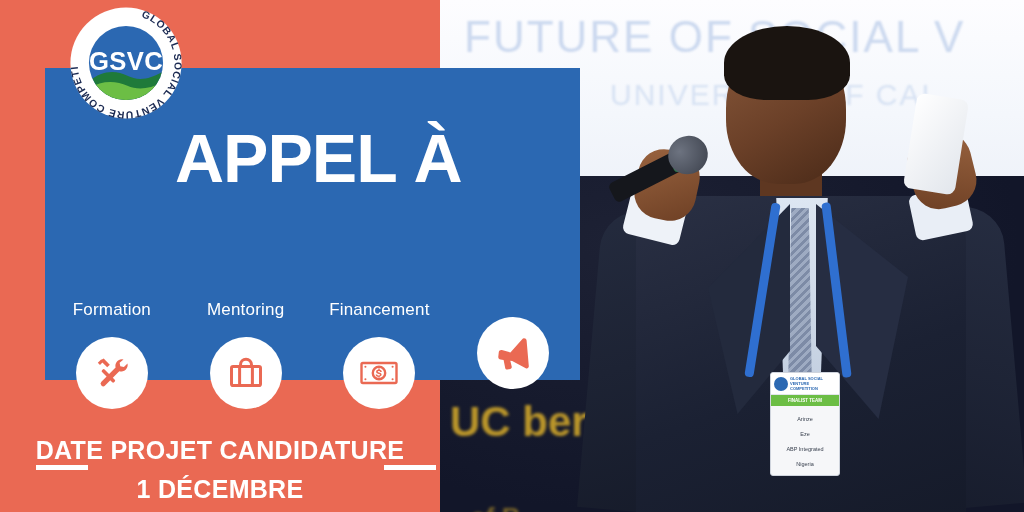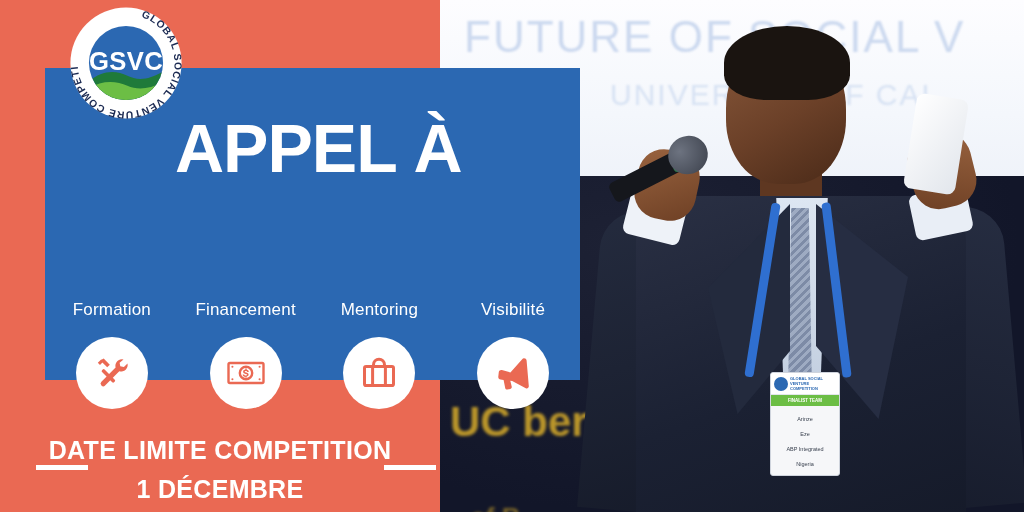--- a/index.html
+++ b/index.html
@@ -170,21 +170,21 @@
   }
 
   
   .blue-panel {
     position:absolute; left:45px; top:68px;
     width:535px; height:312px;
     background:#2B68B2;
   }
 
   .title {
-    position:absolute; left:175px; top:116px; width:400px;
+    position:absolute; left:175px; top:126px; width:400px;
     color:#ffffff;
     font-size:68px; font-weight:700; line-height:.96;
     letter-spacing:-1px;
   }
 
   .features {
     position:absolute; left:45px; top:300px; width:535px;
     display:flex;
   }
   .feature { flex:1 1 0; text-align:center; position:relative; }
@@ -305,67 +305,66 @@
             <path d="M8.5 7.2l3.2-1.6 6.1 6.1-2.6 2.6-6.1-6.1z"></path>
             <path d="M5.8 9.8l3.4-3.4 2.2 2.2-3.4 3.4z"></path>
             <rect x="14.6" y="14.4" width="3.6" height="17" rx="1.3" transform="rotate(-45 16.4 22.9)"></rect>
             <path d="M31.5 6.4a6.6 6.6 0 00-7.9 8.2L9.4 28.8a2.6 2.6 0 103.7 3.7l14.2-14.2a6.6 6.6 0 008.2-7.9l-3.6 3.6-3.6-.7-.7-3.6 3.9-3.3z"></path>
           </g>
         </svg>
       </div>
     </div>
 
     <div class="feature">
+      <div class="feature-label">Mentoring</div>
+      <div class="icon-circle">
+        <svg width="40" height="40" viewBox="0 0 40 40" aria-hidden="true">
+          <g fill="none" stroke="#EA6953" stroke-width="3">
+            <path d="M14.5 13.5v-1.8a5.5 5.5 0 0111 0v1.8"></path>
+            <rect x="5.5" y="13.5" width="29" height="19" rx="1.6"></rect>
+            <path d="M13.6 13.5v19M26.4 13.5v19"></path>
+          </g>
+        </svg>
+      </div>
+    </div>
+
+    <div class="feature">
       <div class="feature-label">Financement</div>
       <div class="icon-circle">
         <svg width="42" height="42" viewBox="0 0 42 42" aria-hidden="true">
           <g fill="none" stroke="#EA6953" stroke-width="2.4">
             <rect x="3.5" y="11" width="35" height="20" rx="1.4"></rect>
             <circle cx="21" cy="21" r="6.2"></circle>
           </g>
           <g fill="#EA6953">
             <path d="M20.2 16.6h1.6v1.1h-1.6zM20.2 24.3h1.6v1.1h-1.6z"></path>
             <path d="M21 17.6c-1.7 0-2.9.9-2.9 2.2 0 1.2 1 1.8 2.5 2.1 1 .2 1.4.4 1.4.9s-.5.8-1.2.8c-.9 0-1.5-.4-1.6-1.1h-1.6c.1 1.4 1.2 2.3 3 2.3 1.8 0 3-.9 3-2.2 0-1.3-1-1.9-2.6-2.2-1-.2-1.3-.4-1.3-.8 0-.4.4-.7 1.1-.7.8 0 1.3.4 1.4 1h1.6c-.1-1.4-1.2-2.3-2.8-2.3z"></path>
             <circle cx="7.4" cy="14.8" r="1.05"></circle>
             <circle cx="34.6" cy="14.8" r="1.05"></circle>
             <circle cx="7.4" cy="27.2" r="1.05"></circle>
             <circle cx="34.6" cy="27.2" r="1.05"></circle>
           </g>
         </svg>
       </div>
     </div>
 
     <div class="feature">
-      <div class="feature-label">Mentoring</div>
-      <div class="icon-circle">
-        <svg width="40" height="40" viewBox="0 0 40 40" aria-hidden="true">
-          <g fill="none" stroke="#EA6953" stroke-width="3">
-            <path d="M14.5 13.5v-1.8a5.5 5.5 0 0111 0v1.8"></path>
-            <rect x="5.5" y="13.5" width="29" height="19" rx="1.6"></rect>
-            <path d="M13.6 13.5v19M26.4 13.5v19"></path>
-          </g>
-        </svg>
-      </div>
-    </div>
-
-    <div class="feature">
-      <div class="feature-label">Visibilité</div>
       <div class="icon-circle">
         <svg width="40" height="40" viewBox="0 0 40 40" aria-hidden="true">
           <g fill="#EA6953">
             <path d="M31.8 5.6c-.9-.5-1.9-.2-2.6.6L17.4 19.4 8.9 17c-1.5-.4-2.9.6-3.1 2.1l-.5 4.4c-.2 1.5.8 2.8 2.3 3l3 .5 1.6 7.9c.2 1.1 1.2 1.8 2.3 1.6l2.6-.5c1.2-.2 1.9-1.4 1.6-2.6l-1.4-5.6 1.9.3 13.6 7.1c1.5.8 3.2-.4 3-2.1L33.6 7.4c-.1-.8-.6-1.4-1.3-1.8h-.5z"></path>
           </g>
         </svg>
       </div>
     </div>
 
   </div>
 
   <div class="deadline">
-    <div class="deadline-line1">DATE LIMITE COMPETITION</div>
+    <div class="deadline-line1">DATE PROJET CANDIDATURE</div>
     <div class="deadline-line2">1 DÉCEMBRE</div>
   </div>
   <div class="rule rule-l"></div>
   <div class="rule rule-r"></div>
 
   <div class="logo">
     <svg width="160" height="114" viewBox="0 0 160 160" aria-hidden="true">
       <defs>
         <clipPath id="discClip">
             <circle cx="80" cy="80" r="52"></circle>

